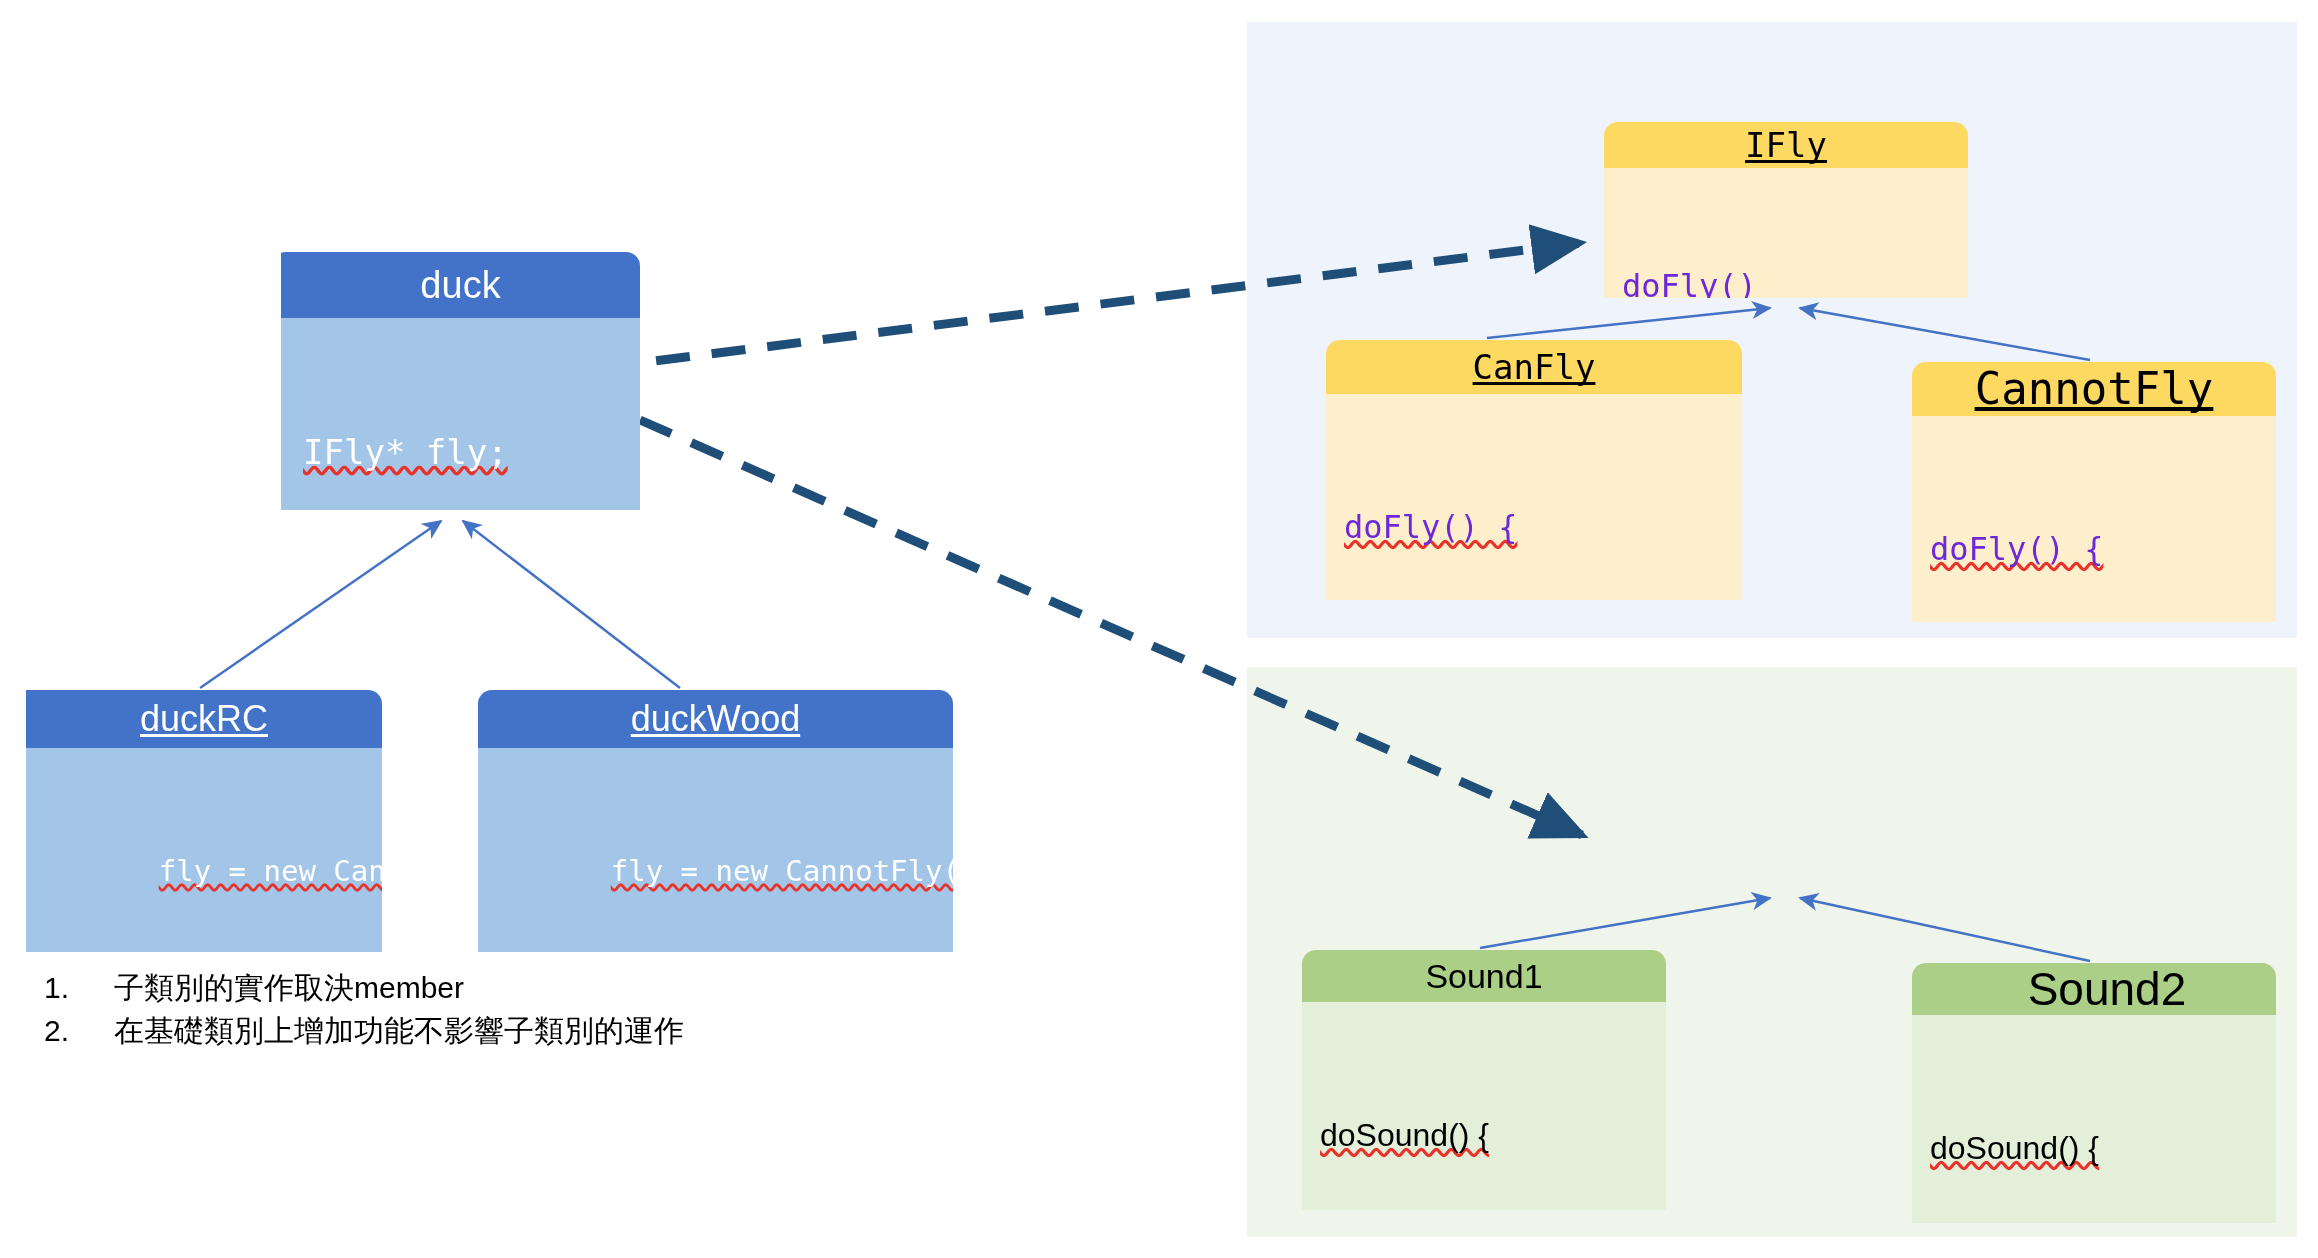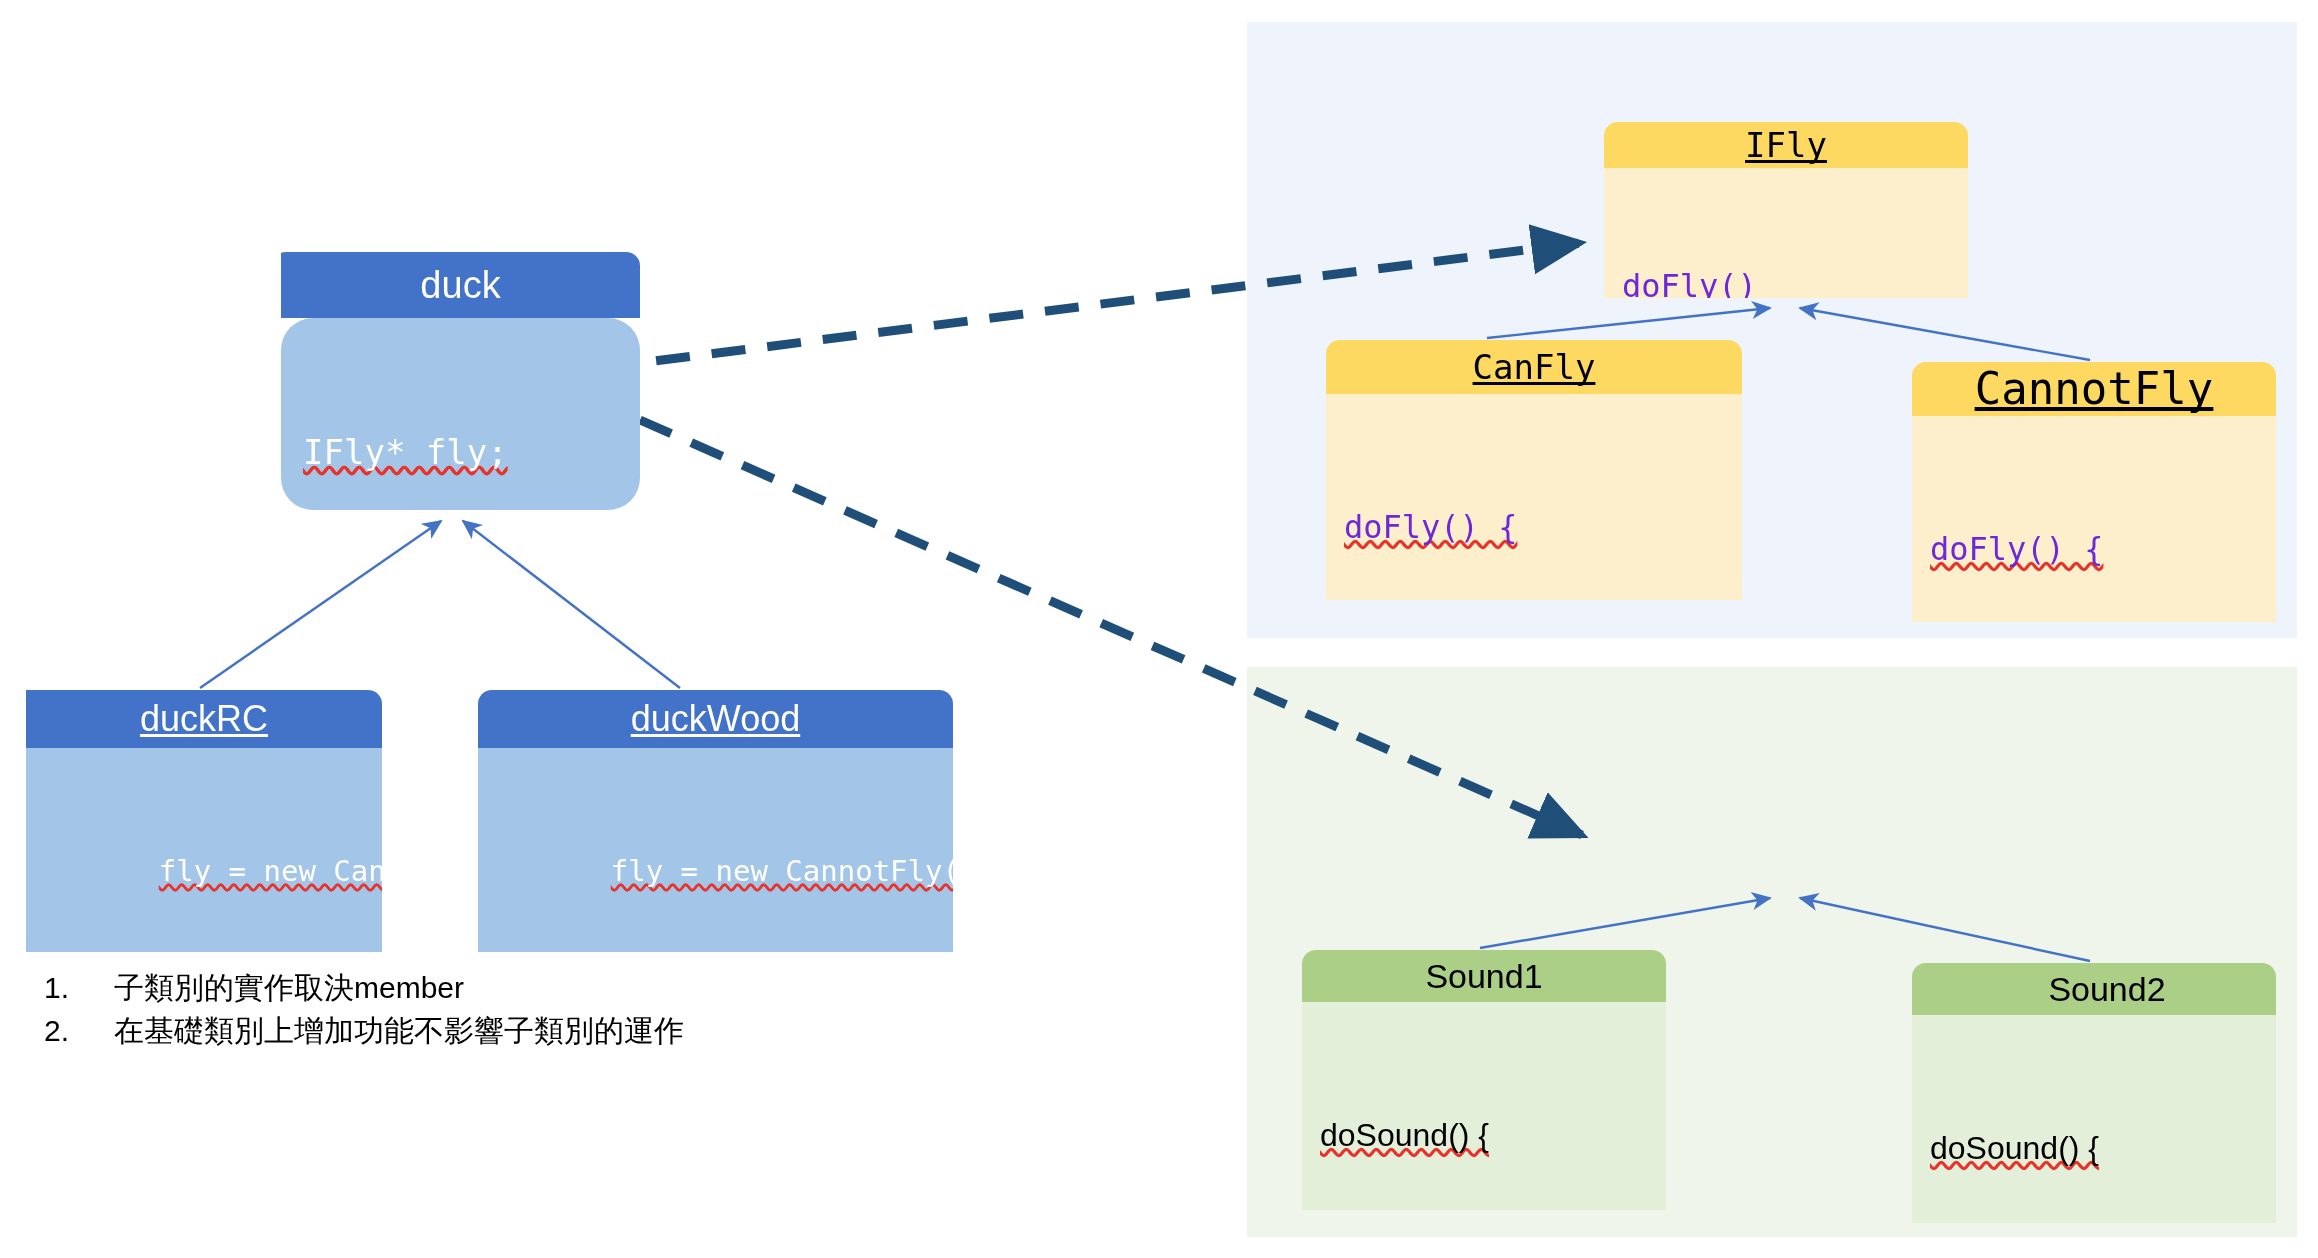--- a/index.html
+++ b/index.html
@@ -101,21 +101,21 @@
     text-underline-offset: 2px;
   }
   .ul {
     text-decoration: underline;
     text-underline-offset: 3px;
   }
 
   
   #box-duck { left: 272px; top: 252px; width: 368px; height: 258px; padding-left: 9px; }
   #box-duck .uml-header { height: 66px; line-height: 66px; font-size: 38px; }
-  #box-duck .uml-body { height: 192px; padding: 14px 0 0 22px; font-size: 34px; line-height: 48px; border-radius: 32px; }
+  #box-duck .uml-body { height: 192px; padding: 14px 0 0 22px; font-size: 34px; line-height: 48px; }
 
   
   #box-duckrc { left: 10px; top: 690px; width: 372px; height: 262px; padding-left: 16px; }
   #box-duckrc .uml-header { height: 58px; line-height: 58px; font-size: 36px; }
   #box-duckrc .uml-body { height: 204px; padding: 72px 0 0 28px; font-size: 29px; }
 
   #box-duckwood { left: 478px; top: 690px; width: 475px; height: 262px; }
   #box-duckwood .uml-header { height: 58px; line-height: 58px; font-size: 36px; }
   #box-duckwood .uml-body { height: 204px; padding: 72px 0 0 28px; font-size: 29px; }
 
@@ -137,21 +137,21 @@
   #box-isound { left: 1604px; top: 708px; width: 364px; height: 180px; }
   #box-isound .uml-header { height: 48px; line-height: 48px; font-size: 34px; }
   #box-isound .uml-body { height: 132px; padding: 10px 0 0 18px; font-size: 32px; line-height: 44px; }
 
   
   #box-sound1 { left: 1302px; top: 950px; width: 364px; height: 260px; }
   #box-sound1 .uml-header { height: 52px; line-height: 52px; font-size: 34px; }
   #box-sound1 .uml-body { height: 208px; padding: 28px 0 0 18px; font-size: 32px; line-height: 42px; }
 
   #box-sound2 { left: 1912px; top: 963px; width: 364px; height: 260px; }
-  #box-sound2 .uml-header { height: 52px; line-height: 52px; font-size: 34px; padding-left: 26px; }
+  #box-sound2 .uml-header { height: 52px; line-height: 52px; font-size: 46px; padding-left: 26px; }
   #box-sound2 .uml-body { height: 208px; padding: 28px 0 0 18px; font-size: 32px; line-height: 42px; }
 
   
   #notes {
     position: absolute;
     left: 44px;
     top: 966px;
     width: 800px;
     color: #000000;
     font-size: 30px;

